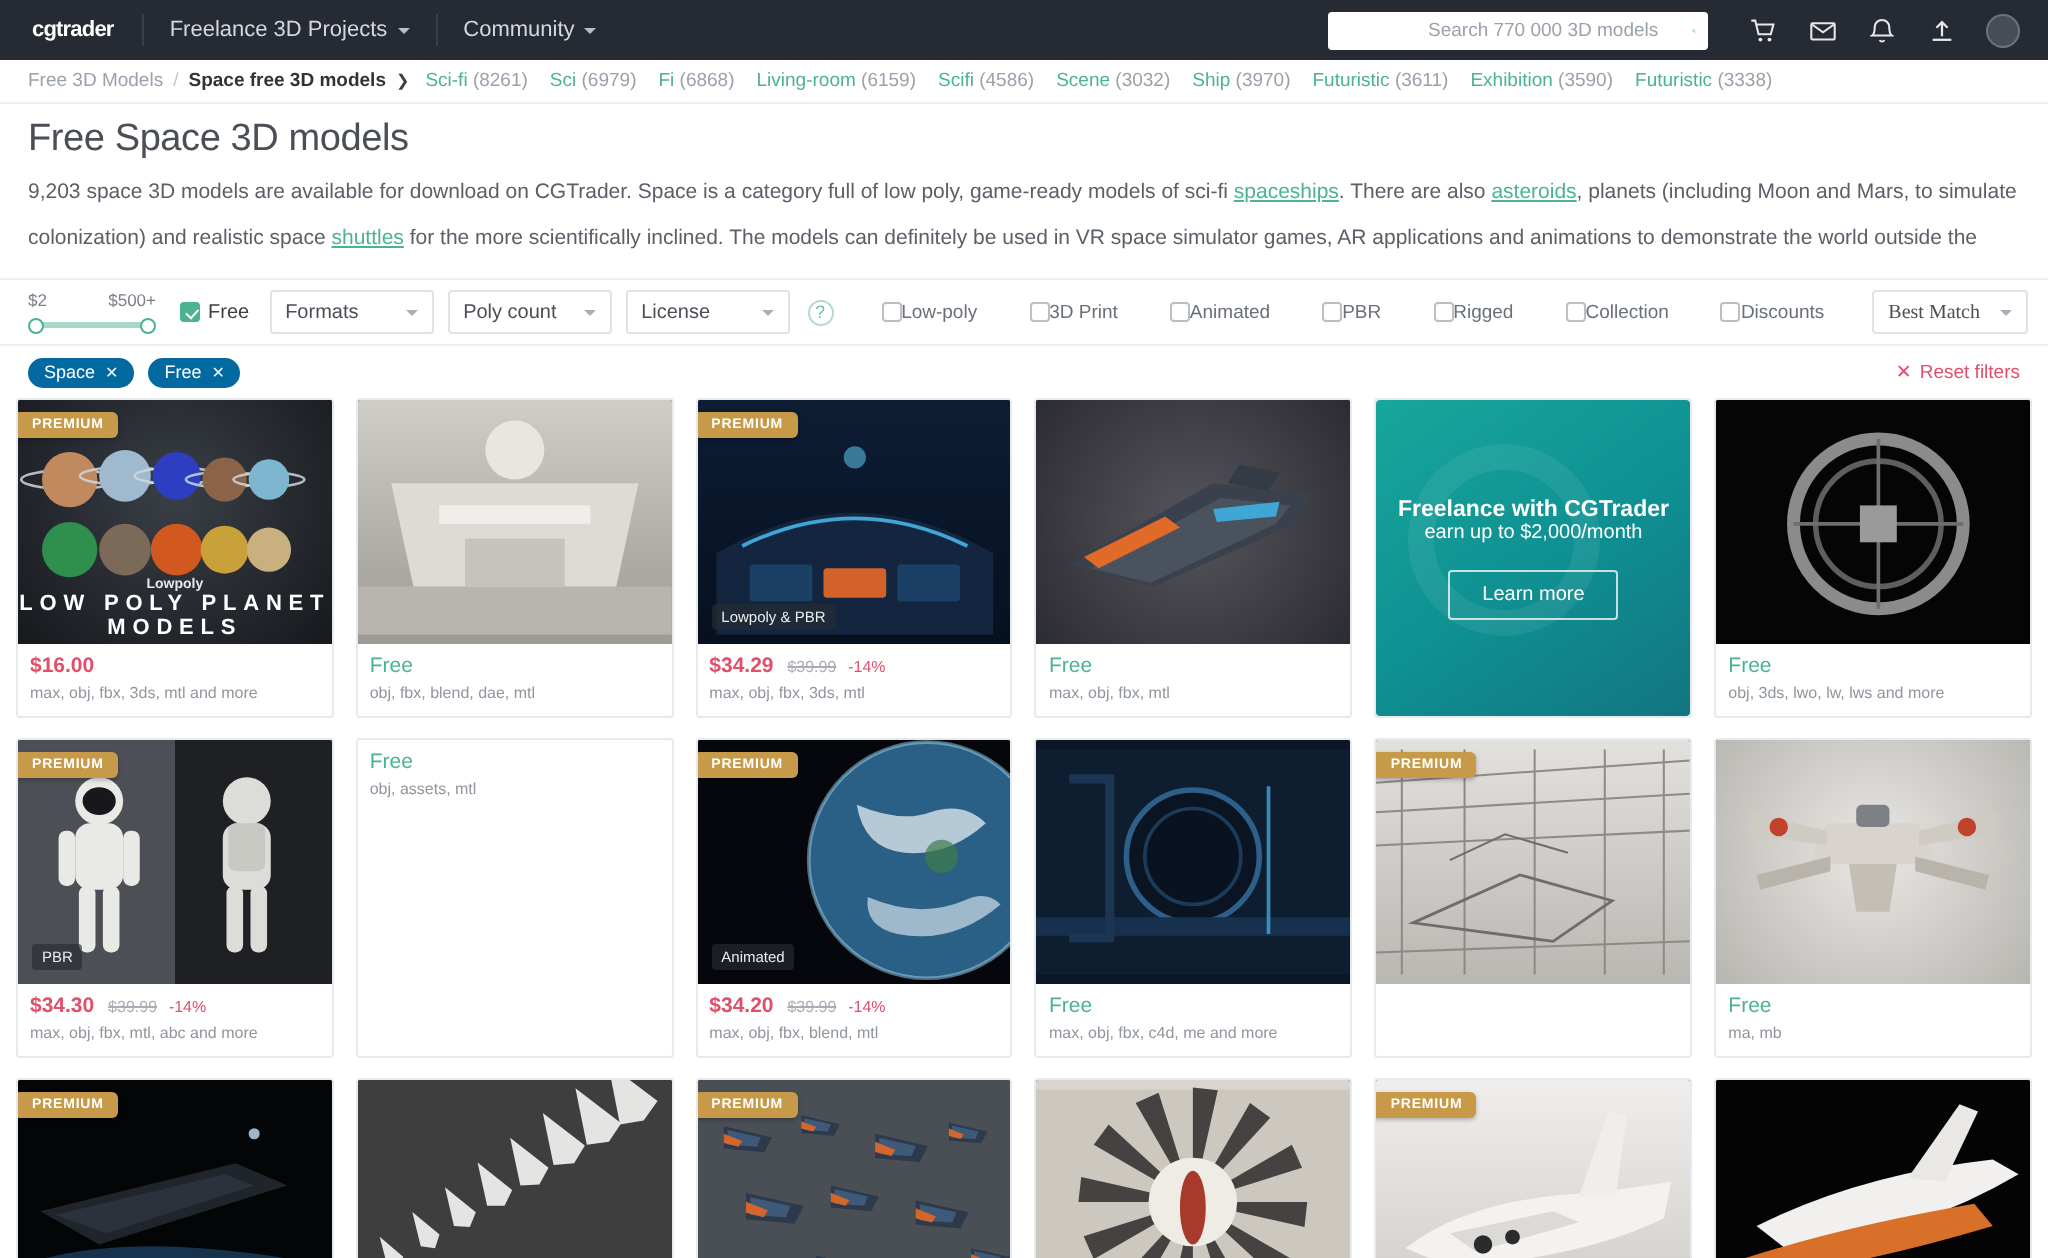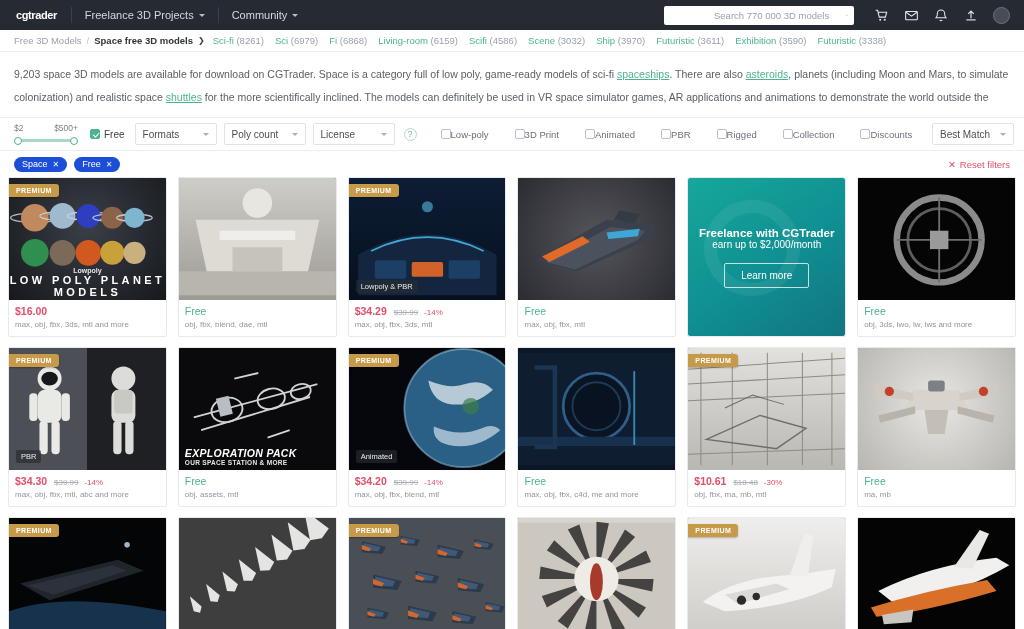--- a/index.html
+++ b/index.html
@@ -88,27 +88,27 @@
   .sel{
     height:22px; min-width:82px; border:1px solid #dfe3e6; border-radius:2px;
     display:flex; align-items:center; justify-content:space-between;
     padding:0 7px; font-size:10px; color:#4a4f55; margin-right:7px; background:#fff; cursor:pointer;
   }
   .sel .caret{ border-top-color:#9aa1ab; margin-left:10px;}
   .helpico{ width:13px;height:13px;border-radius:50%;border:1px solid #b7d9cb;
     color:#72bfa3; font-size:9px; display:flex;align-items:center;justify-content:center;
     margin:0 8px 0 2px; cursor:pointer;}
   .chk{ display:flex; align-items:center; gap:0; margin-right:10px; font-size:9.5px; color:#6a7077;padding-left:16px;}
-  .sortwrap{ margin-left:auto; }
+  .sortwrap{ margin-left:auto;font-family:Liberation Serif, serif; }
   .sortwrap .sel{ min-width:76px; margin-right:0;}
 
   
   .tagsrow{ height:26px; display:flex; align-items:center; padding:0 14px; }
   .pill{
-    background:#1d4ed8; color:#fff; font-size:9px; border-radius:10px;
+    background:#0369a1; color:#fff; font-size:9px; border-radius:10px;
     padding:2.5px 8px; margin-right:7px; display:flex; align-items:center; gap:5px; cursor:pointer;text-align:right;
   }
   .pill .x{ font-size:8px; opacity:.95;}
   .reset{ margin-left:auto; color:#e14f6a; font-size:9.5px; display:flex; align-items:center; gap:4px; cursor:pointer;}
 
   
   .grid{
     padding:0 8px; display:grid; grid-template-columns:repeat(6,1fr); gap:10px 11px;
   }
   .card{ position:relative; background:#fff; border:1px solid #e7eaec; border-radius:2px;
@@ -216,20 +216,21 @@
   <span class="tagl"><a href="#">Living-room</a> <span>(6159)</span></span>
   <span class="tagl"><a href="#">Scifi</a> <span>(4586)</span></span>
   <span class="tagl"><a href="#">Scene</a> <span>(3032)</span></span>
   <span class="tagl"><a href="#">Ship</a> <span>(3970)</span></span>
   <span class="tagl"><a href="#">Futuristic</a> <span>(3611)</span></span>
   <span class="tagl"><a href="#">Exhibition</a> <span>(3590)</span></span>
   <span class="tagl"><a href="#">Futuristic</a> <span>(3338)</span></span>
 </div>
 
 <div class="head">
+  <h1>Free Space 3D models</h1>
   <div class="desc">9,203 space 3D models are available for download on CGTrader. Space is a category full of low poly, game-ready models of sci-fi <a href="#">spaceships</a>. There are also <a href="#">asteroids</a>, planets (including Moon and Mars, to simulate colonization) and realistic space <a href="#">shuttles</a> for the more scientifically inclined. The models can definitely be used in VR space simulator games, AR applications and animations to demonstrate the world outside the planet <a href="#">Earth</a>. Filters are here to help you find rigged, animated, low-poly assets or models in specific formats, including FBX, OBJ, MAX, 3DS, C4D.</div>
 </div>
 
 <div class="filterbar">
   <div class="pricefilter">
     <div class="pricelabels">
       <span>$2</span>
       <span>$500+</span>
     </div>
     <div class="slider">
@@ -473,38 +474,20 @@
     <div class="meta">
       <div class="price ">
         <span>$34.30</span>
         <span class="old">$39.99</span>
         <span class="disc">-14%</span>
       </div>
       <div class="formats">max, obj, fbx, mtl, abc and more</div>
     </div>
     </div>
     <div class="card">
-    <div class="thumb">
-        <div class="sky" style="background:#0a0a0c"></div>
-      <svg viewBox="0 0 170 122" style="position:absolute;inset:0;width:100%;height:100%">
-        <g stroke="#cfd3d6" stroke-width="2" fill="none">
-        <path d="M16 70 L150 34"></path>
-            <path d="M24 84 L142 48"></path>
-        <ellipse cx="52" cy="62" rx="17" ry="13" transform="rotate(-14 52 62)"></ellipse>
-        <ellipse cx="100" cy="50" rx="15" ry="11" transform="rotate(-14 100 50)"></ellipse>
-        <ellipse cx="132" cy="42" rx="11" ry="8" transform="rotate(-14 132 42)"></ellipse>
-        <path d="M60 28 L86 22 M96 92 L120 84"></path>
-        </g>
-        <rect x="40" y="50" width="14" height="20" fill="#b9bec2" transform="rotate(-14 40 50)"></rect>
-      </svg>
-        <div class="packcap">
-         <div class="t1">EXPLORATION PACK</div>
-         <div class="t2">OUR SPACE STATION &amp; MORE</div>
-       </div>
-      </div>
     <div class="meta">
       <div class="price free">
         <span>Free</span>
         
         
       </div>
       <div class="formats">obj, assets, mtl</div>
     </div>
     </div>
     <div class="card">
@@ -554,28 +537,20 @@
       <div class="premium">PREMIUM</div>
     <div class="thumb">
         <div class="sky" style="background:linear-gradient(180deg,#e3e1dd,#b9b7b2)"></div>
       <svg viewBox="0 0 170 122" style="position:absolute;inset:0;width:100%;height:100%" stroke="#8d8b86" fill="none" stroke-width="1.1">
         <path d="M0 18 L170 6 M0 34 L170 24 M0 52 L170 44 M0 110 L170 104"></path>
         <path d="M14 0 L14 122 M48 0 L48 122 M86 0 L86 122 M124 0 L124 122 M156 0 L156 122"></path>
         <path d="M20 94 L78 68 L128 82 L96 104Z" stroke="#6f6d69" stroke-width="1.5"></path>
         <path d="M40 60 L70 46 L104 56" stroke="#6f6d69"></path>
       </svg>
       </div>
-    <div class="meta">
-      <div class="price ">
-        <span>$10.61</span>
-        <span class="old">$18.48</span>
-        <span class="disc">-30%</span>
-      </div>
-      <div class="formats">obj, fbx, ma, mb, mtl</div>
-    </div>
     </div>
     <div class="card">
     <div class="thumb">
         <div class="sky" style="background:radial-gradient(circle at 50% 46%,#e9e7e3,#b7b5b0)"></div>
       <svg viewBox="0 0 170 122" style="position:absolute;inset:0;width:100%;height:100%">
         <path d="M60 40 L110 40 L120 62 L50 62Z" fill="#d8d4cd"></path>
         <path d="M72 62 L98 62 L94 88 L76 88Z" fill="#c3beb6"></path>
         <path d="M18 34 L60 44 L60 52 L18 46Z" fill="#cfcac2"></path>
         <path d="M152 34 L110 44 L110 52 L152 46Z" fill="#cfcac2"></path>
         <path d="M22 68 L62 58 L62 66 L24 76Z" fill="#b9b4ab"></path>

